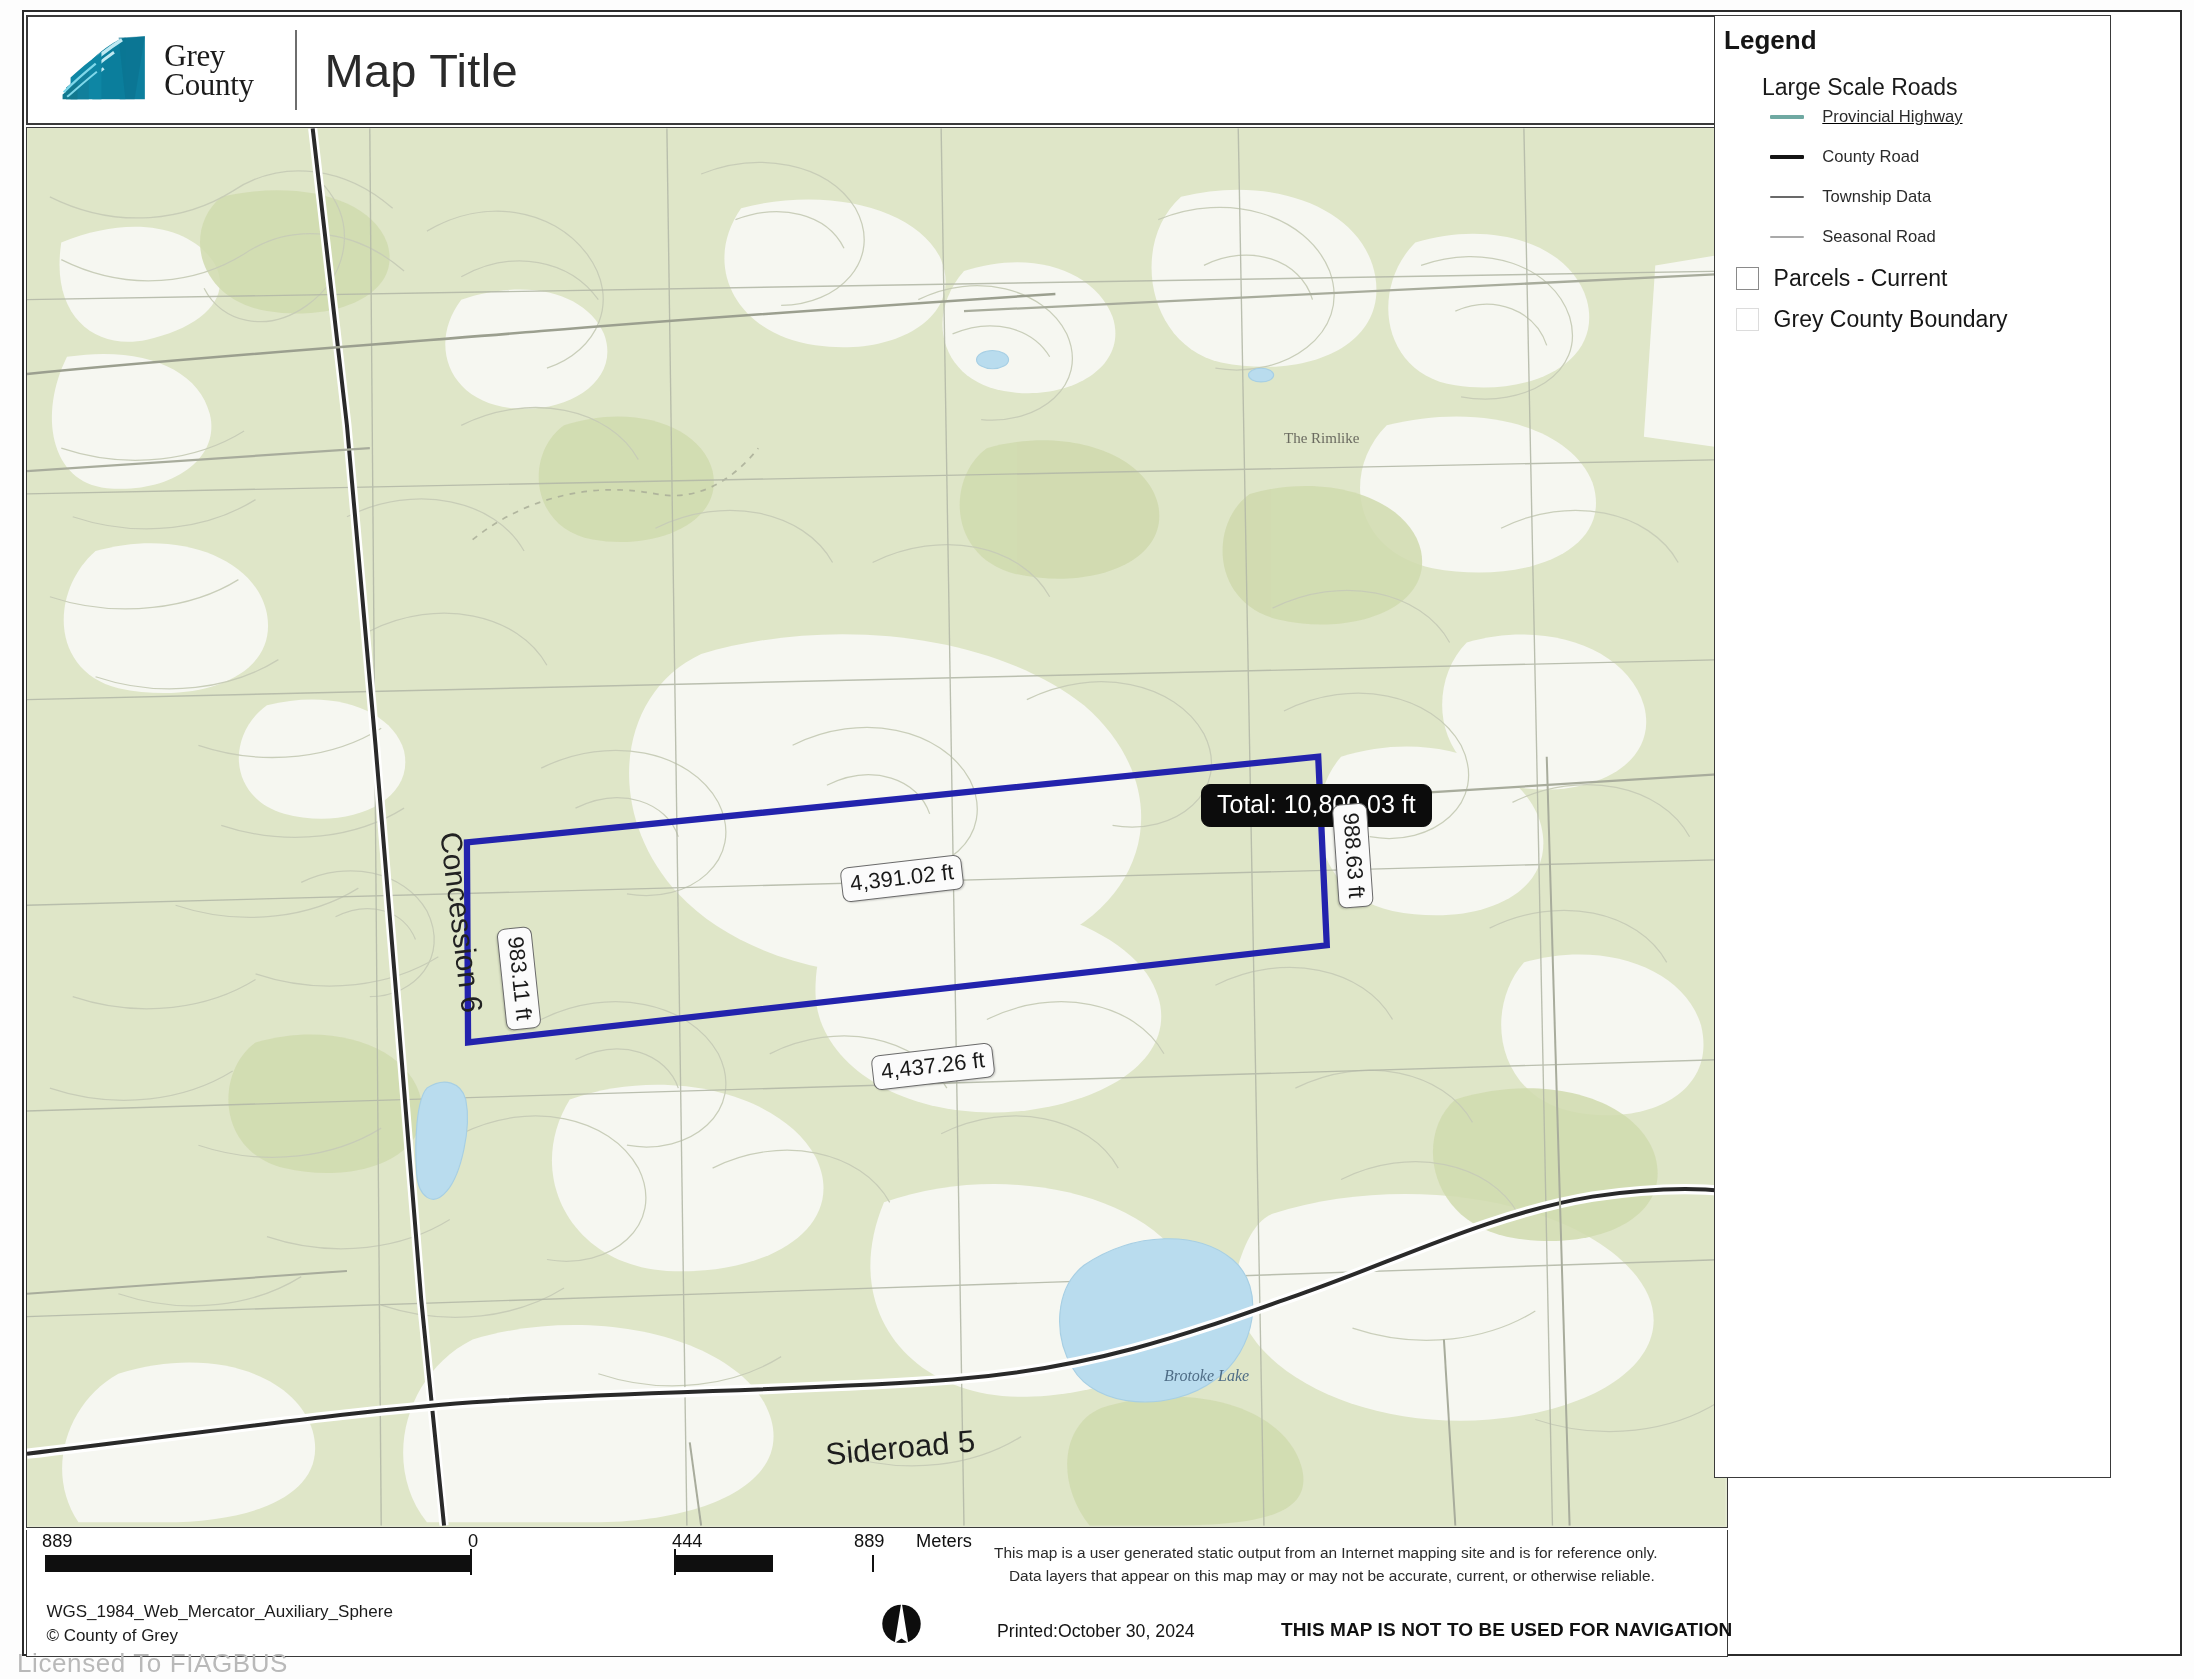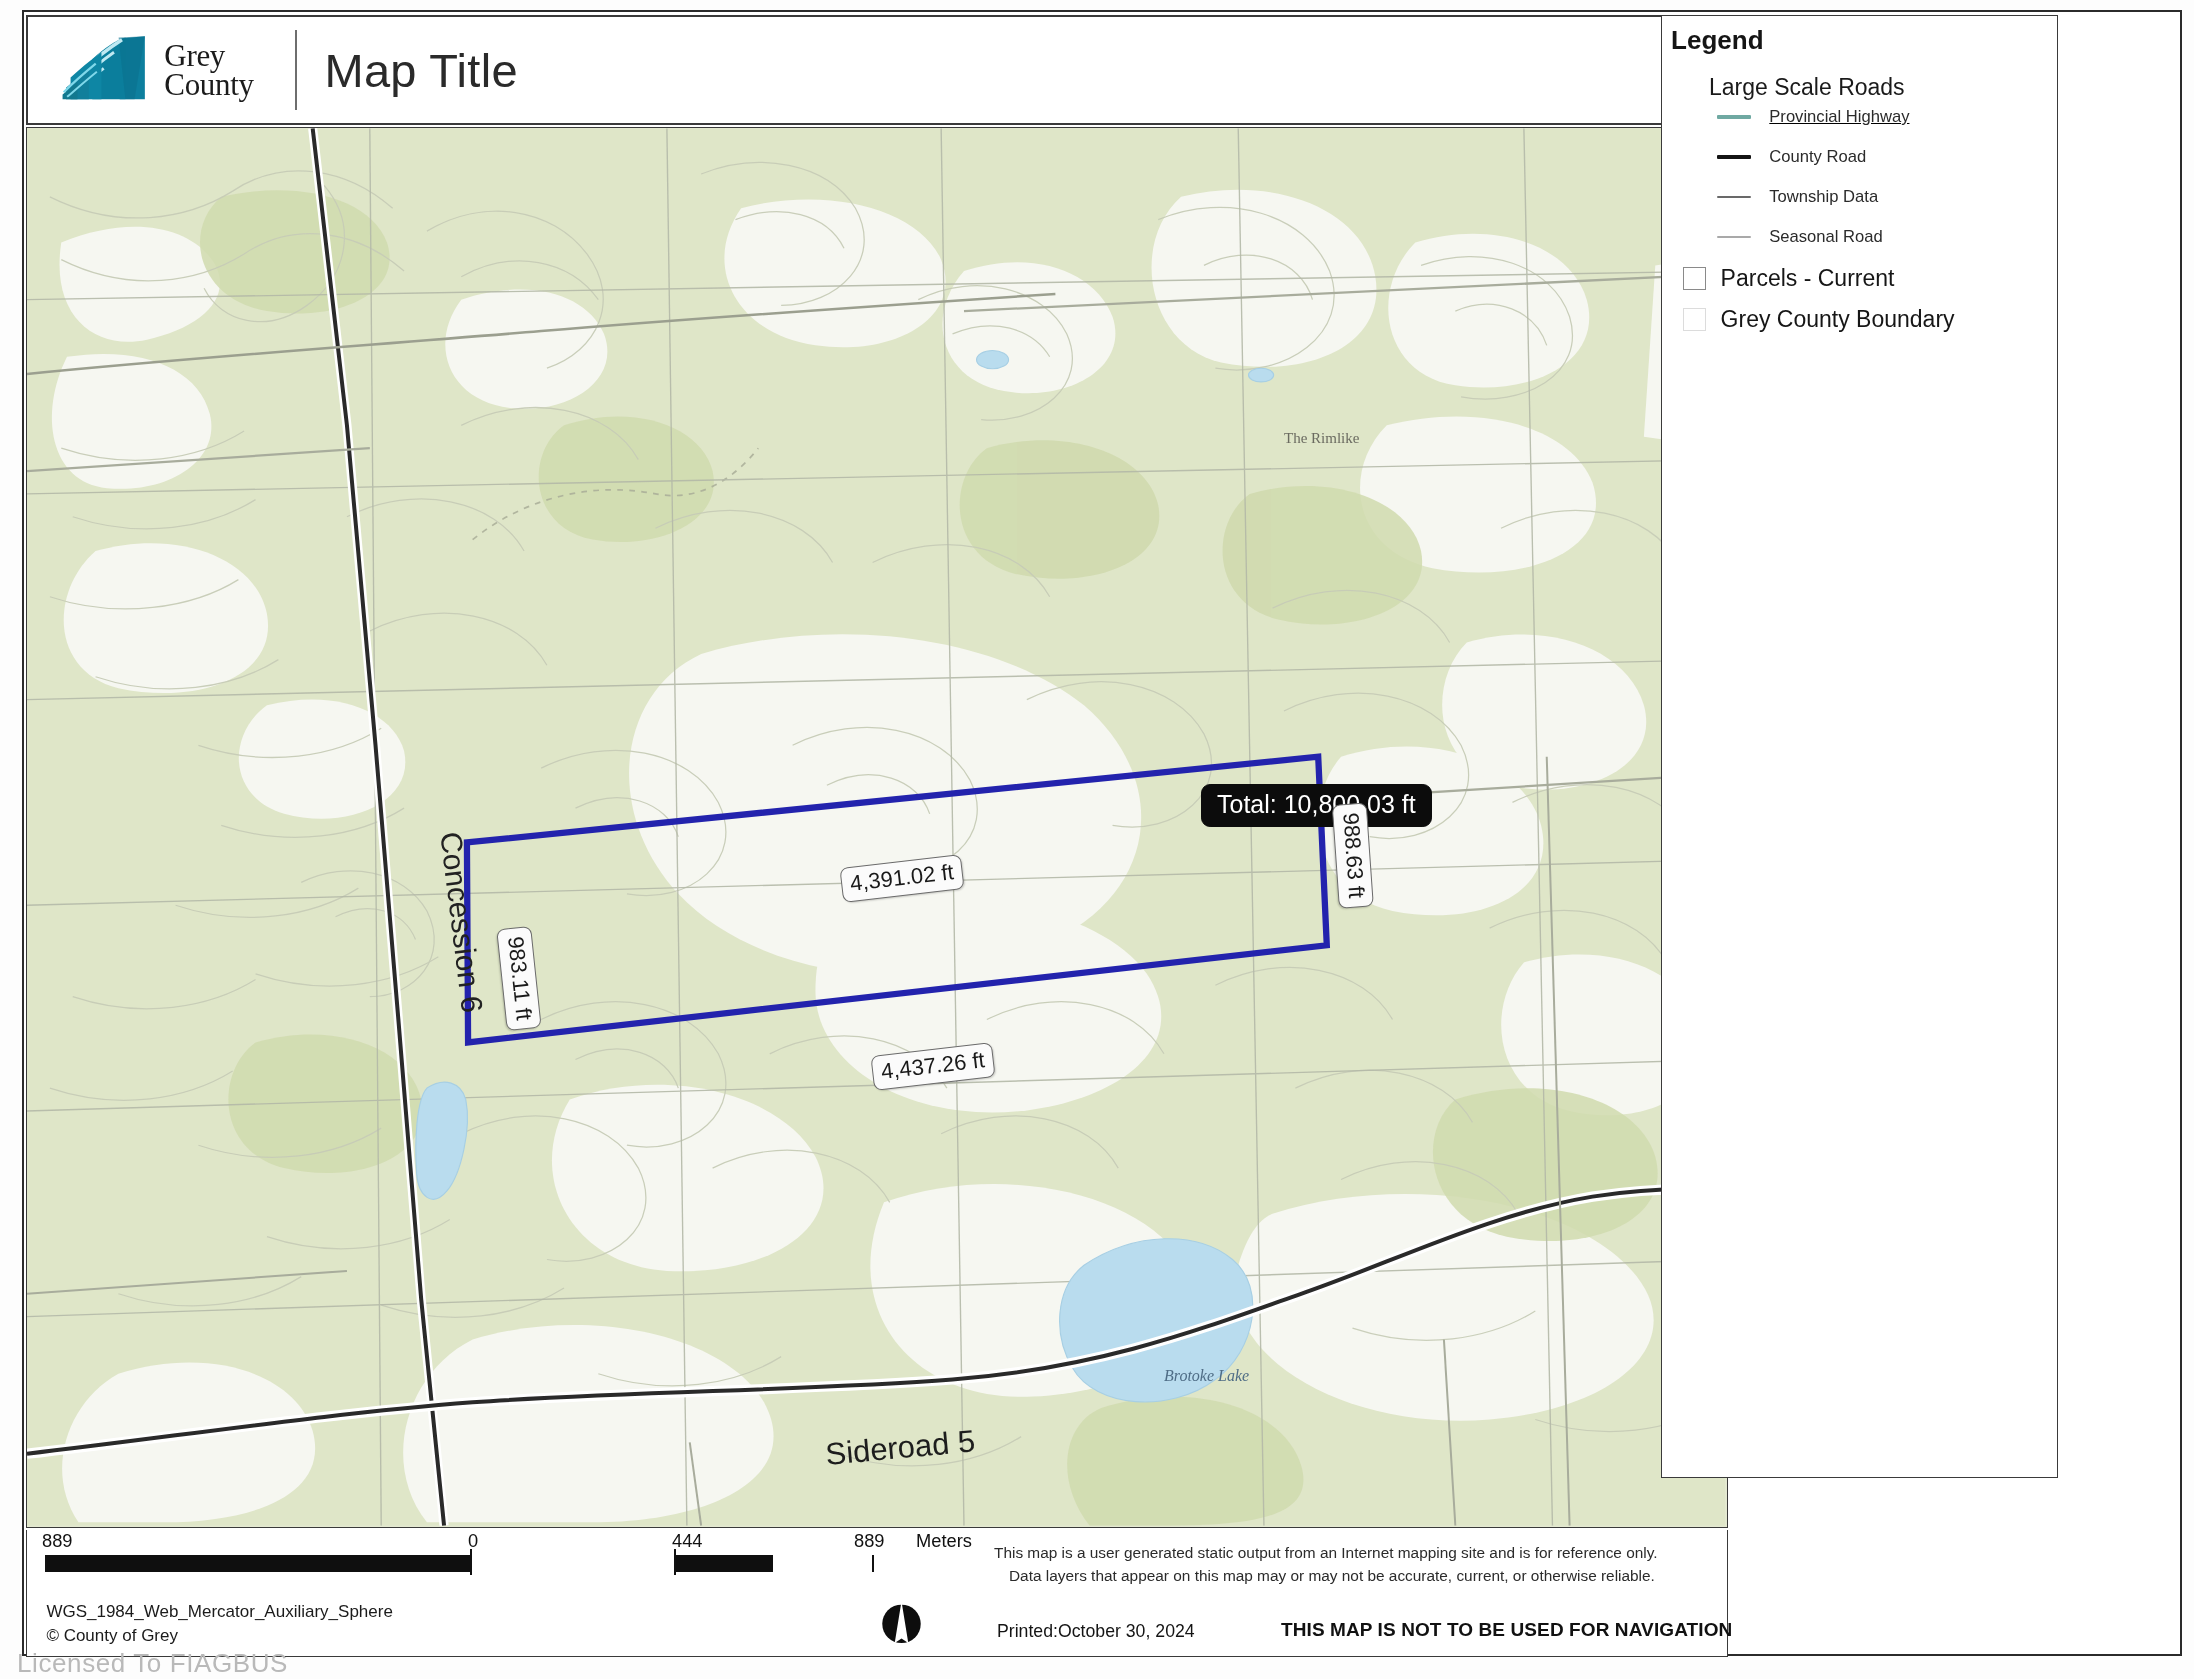--- a/index.html
+++ b/index.html
@@ -192,21 +192,21 @@
   }
   #nonav {
     position: absolute; left: 1281px; top: 1619px;
     font-size: 19px; font-weight: bold; color: #111;
     letter-spacing: 0.1px;
   }
 
   
   #legend-frame {
     position: absolute;
-    left: 1661px; top: 15px;
+    left: 1714px; top: 15px;
     width: 397px; height: 1463px;
     border: 1.7px solid #3a3a3a;
     background: #ffffff;
   }
   #legend-title {
     position: absolute; left: 9.1px; top: 9.1px;
     font-size: 26px; font-weight: bold; color: #151515;
   }
   #legend-group {
     position: absolute; left: 47px; top: 58px;

